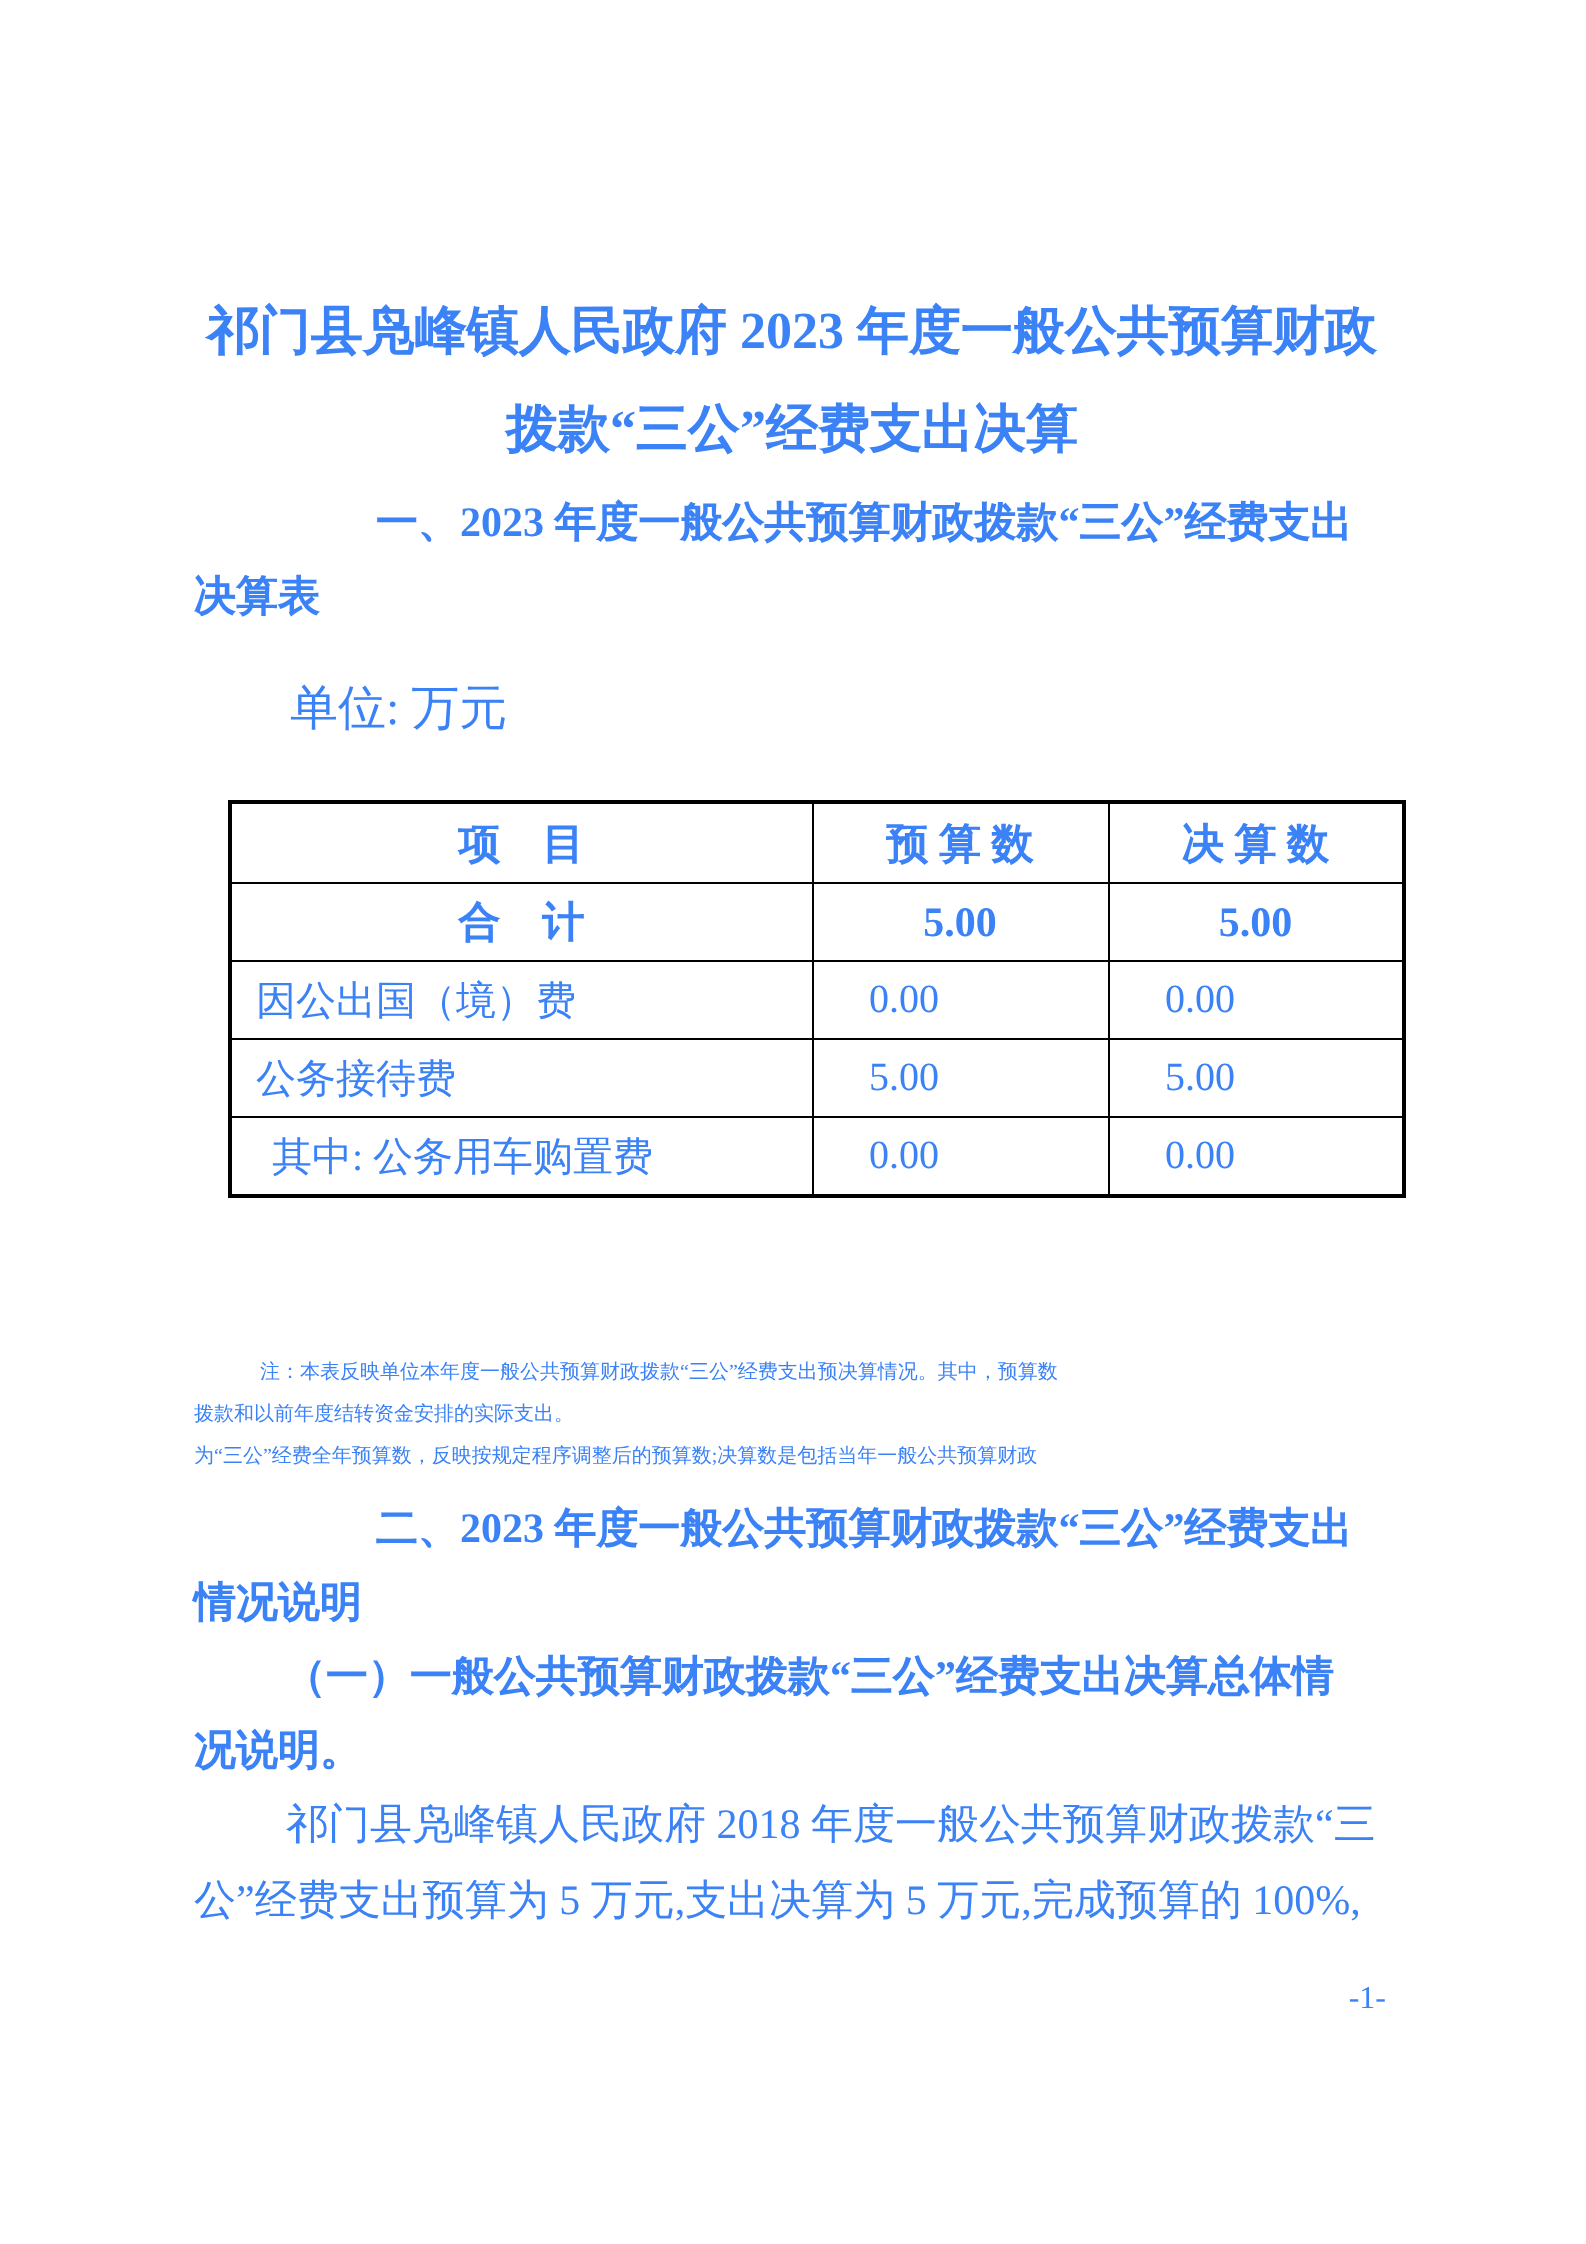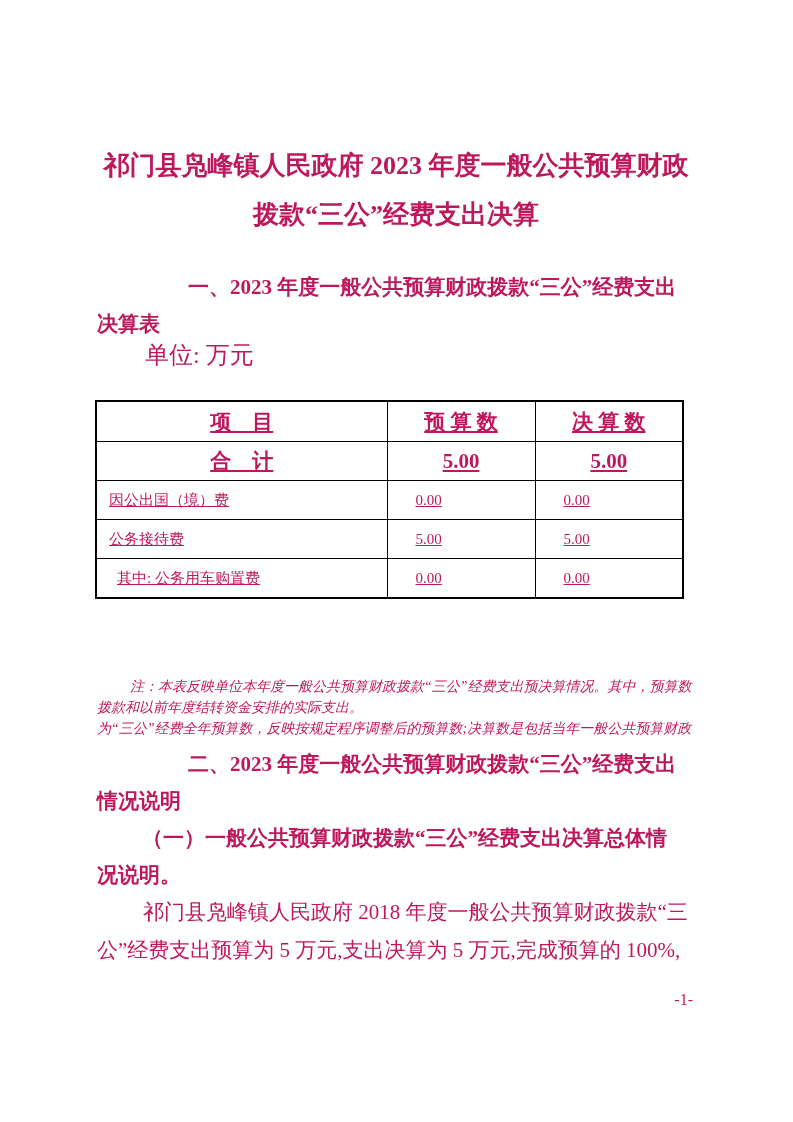--- a/index.html
+++ b/index.html
@@ -1,80 +1,80 @@
 <!DOCTYPE html>
 <html><head>
 <meta charset="utf-8">
 <style>
   html,body { margin:0; padding:0; background:#ffffff; }
   .page {
     position:relative;
     width:793px; height:1122px;
     margin:0 auto;
     background:#ffffff;
-    color:#be185d;
+    color:#3b82f6;
     font-family:"Liberation Serif","DejaVu Serif",serif;
     overflow:hidden;
   }
   .line { white-space:nowrap; }
 
   
   .doc-title {
     position:absolute; left:97px; right:98px; top:141px;
     text-align:center;
     font-size:26px; font-weight:700;
     line-height:49px;
   }
 
   
   .sec-heading {
     position:absolute; left:97px; width:600px;
     font-size:21px; font-weight:700; line-height:37px;
   }
-  #sec1-heading { top:269px; }
+  #sec1-heading { top:243px; }
   #sec1-heading .indent1 { padding-left:91px; }
   #sec2-heading { top:746px; }
   #sec2-heading .indent1 { padding-left:91px; }
   #sub1-heading { top:820px; }
   #sub1-heading .indent1 { padding-left:45px; }
 
   .unit-line {
     position:absolute; left:145px; top:340px;
     font-size:24px; line-height:30px;
   }
 
   
   .budget-table {
-    position:absolute; left:95px; top:400px;
+    position:absolute; left:114px; top:400px;
     width:587px;
-    border-collapse:collapse; table-layout:fixed;text-decoration:underline;
+    border-collapse:collapse; table-layout:fixed;
   }
   .budget-table col.c1 { width:291px; }
   .budget-table col.c2 { width:148px; }
   .budget-table col.c3 { width:148px; }
   .budget-table td, .budget-table th {
     border:1px solid #000;
     height:38px;
-    font-size:15px;
+    font-size:20px;
     padding:0;
     vertical-align:middle;
     overflow:hidden;
   }
   .budget-table { border:2px solid #000; }
   .budget-table tr.head th { font-size:21px; font-weight:700; text-align:center; height:39px; }
   .budget-table tr.total td { font-size:21px; font-weight:700; text-align:center; }
   .budget-table td.item { text-align:left; padding-left:12px; }
   .budget-table td.item.ind1 { padding-left:20px; }
   .budget-table td.item.ind2 { padding-left:84px; }
   .budget-table td.val { text-align:left; padding-left:28px; }
   .budget-table tr.total td.val { text-align:center; padding-left:0; }
 
   .table-note {
     position:absolute; left:97px; top:676px; width:600px;
-    font-size:14px; line-height:21px;font-style:italic;
+    font-size:10px; line-height:21px;
   }
   .table-note .indent1 { padding-left:33px; }
 
   .body-para {
     position:absolute; left:97px; width:600px;
     font-size:21px; font-weight:400; line-height:38px;
   }
   #para1 { top:893px; }
   #para1 .indent1 { padding-left:46px; }
 

